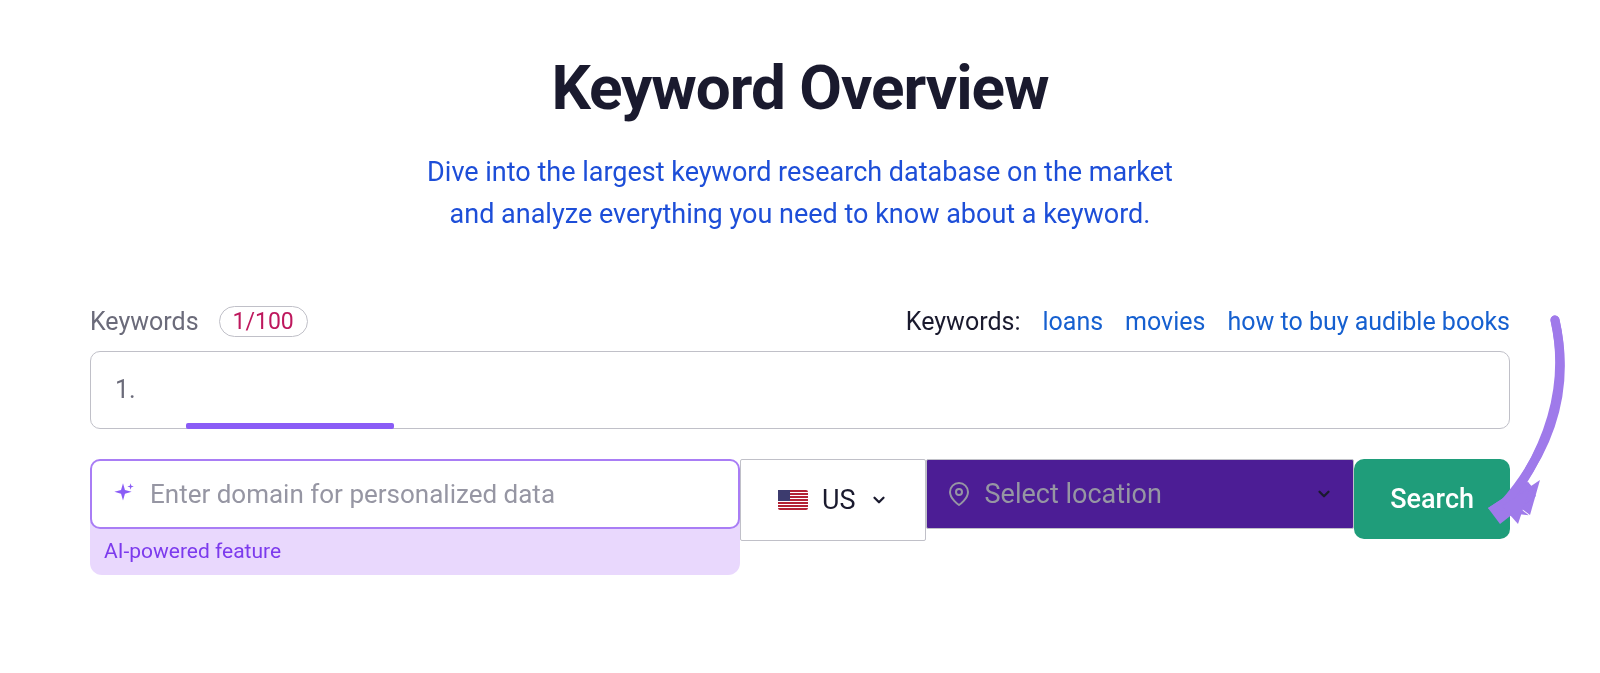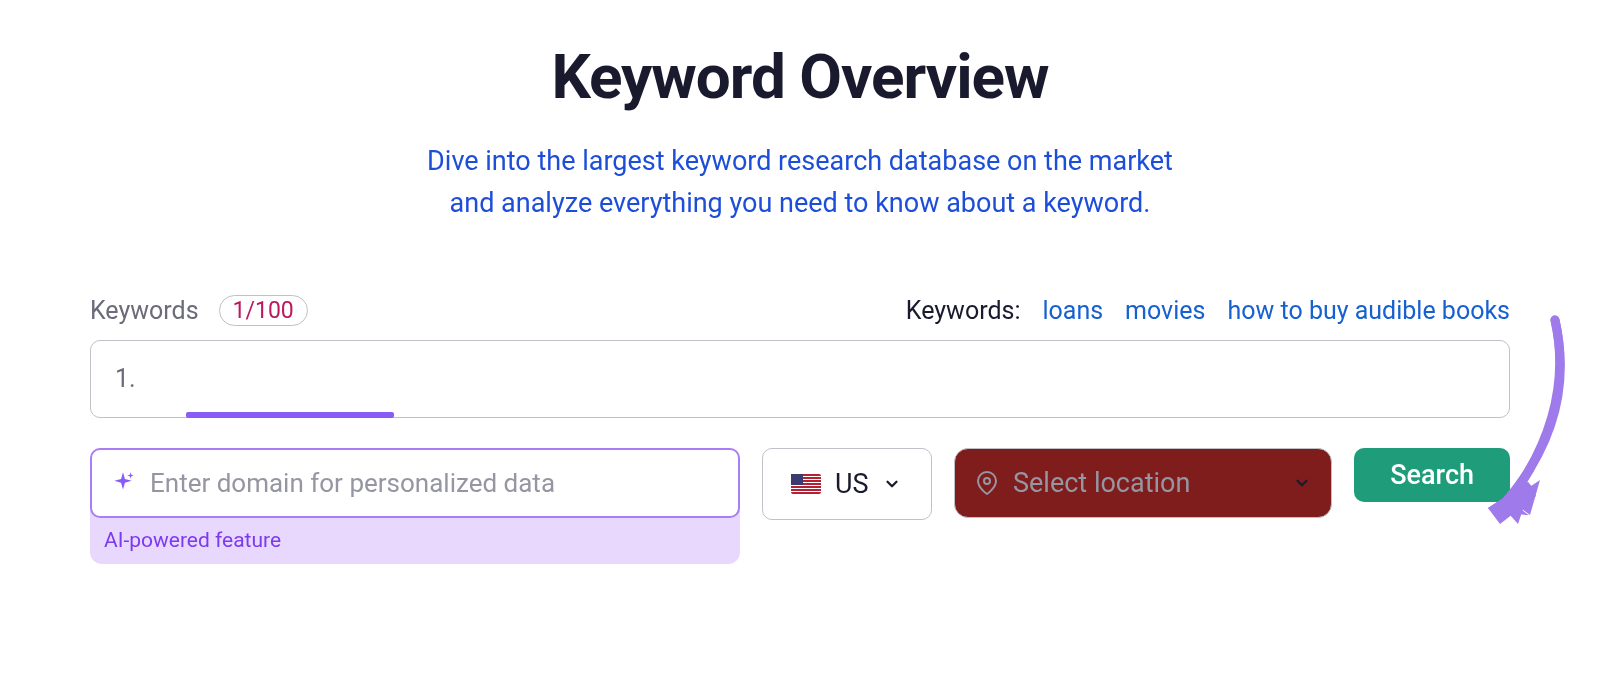--- a/index.html
+++ b/index.html
@@ -6,21 +6,21 @@
   body {
     font-family: -apple-system, BlinkMacSystemFont, "Segoe UI", Roboto, Helvetica, Arial, sans-serif;
     background: #fff;
     width: 1600px;
     height: 673px;
     position: relative;
     overflow: hidden;
   }
   .container {
     width: 1420px;
-    margin: 0 auto;
+    margin: 11px auto;
     padding-top: 40px;
   }
   h1.page-title {
     font-size: 62px;
     font-weight: 700;
     color: #1a1a2e;
     text-align: center;
     letter-spacing: -1px;
     margin-bottom: 28px;
   }
@@ -97,21 +97,20 @@
     position: absolute;
     left: 95px;
     bottom: -1.5px;
     width: 208px;
     height: 6px;
     background: #8a5cf6;
     border-radius: 2px;
   }
   .controls-row {
     display: flex;
-    gap: 22px;
     align-items: flex-start;
   }
   .ai-box {
     position: relative;
     background: #e9d8fd;
     border-radius: 12px;
     padding-bottom: 8px;
     width: 650px;
   }
   .domain-input {
@@ -133,49 +132,49 @@
     flex: 1;
     background: transparent;
   }
   .domain-input input::placeholder { color: #9696a3; }
   .ai-label {
     color: #7c3aed;
     font-size: 21px;
     padding: 10px 14px 4px 14px;
   }
   .country-select {
-    height: 72px;
-    border: 1.5px solid #c0c0c8;
-    border-radius: 10px;
-    display: flex;
-    align-items: center;
-    padding: 0 28px;
+    height: 82px;
+    border: 1.5px solid #c0c0c8;
+    border-radius: 2px;
+    display: flex;
+    align-items: center;
+    padding: 0 37px;
     gap: 14px;
     font-size: 27px;
     color: #1a1a2e;
     cursor: pointer;
     background: #fff;
     min-width: 170px;
   }
   .location-select {
     height: 70px;
     border: 1.5px solid #c0c0c8;
-    border-radius: 14px;
+    border-radius: 2px;
     display: flex;
     align-items: center;
     padding: 0 20px;
     gap: 14px;
     font-size: 27px;
     color: #9696a3;
     cursor: pointer;
-    background: #7f1d1d;
+    background: #4c1d95;
     flex: 1;
   }
   .search-btn {
-    height: 54px;
+    height: 80px;
     border: none;
     border-radius: 10px;
     background: #1f9d7a;
     color: #fff;
     font-size: 27px;
     font-weight: 500;
     padding: 0 36px;
     cursor: pointer;
     font-family: inherit;
   }

